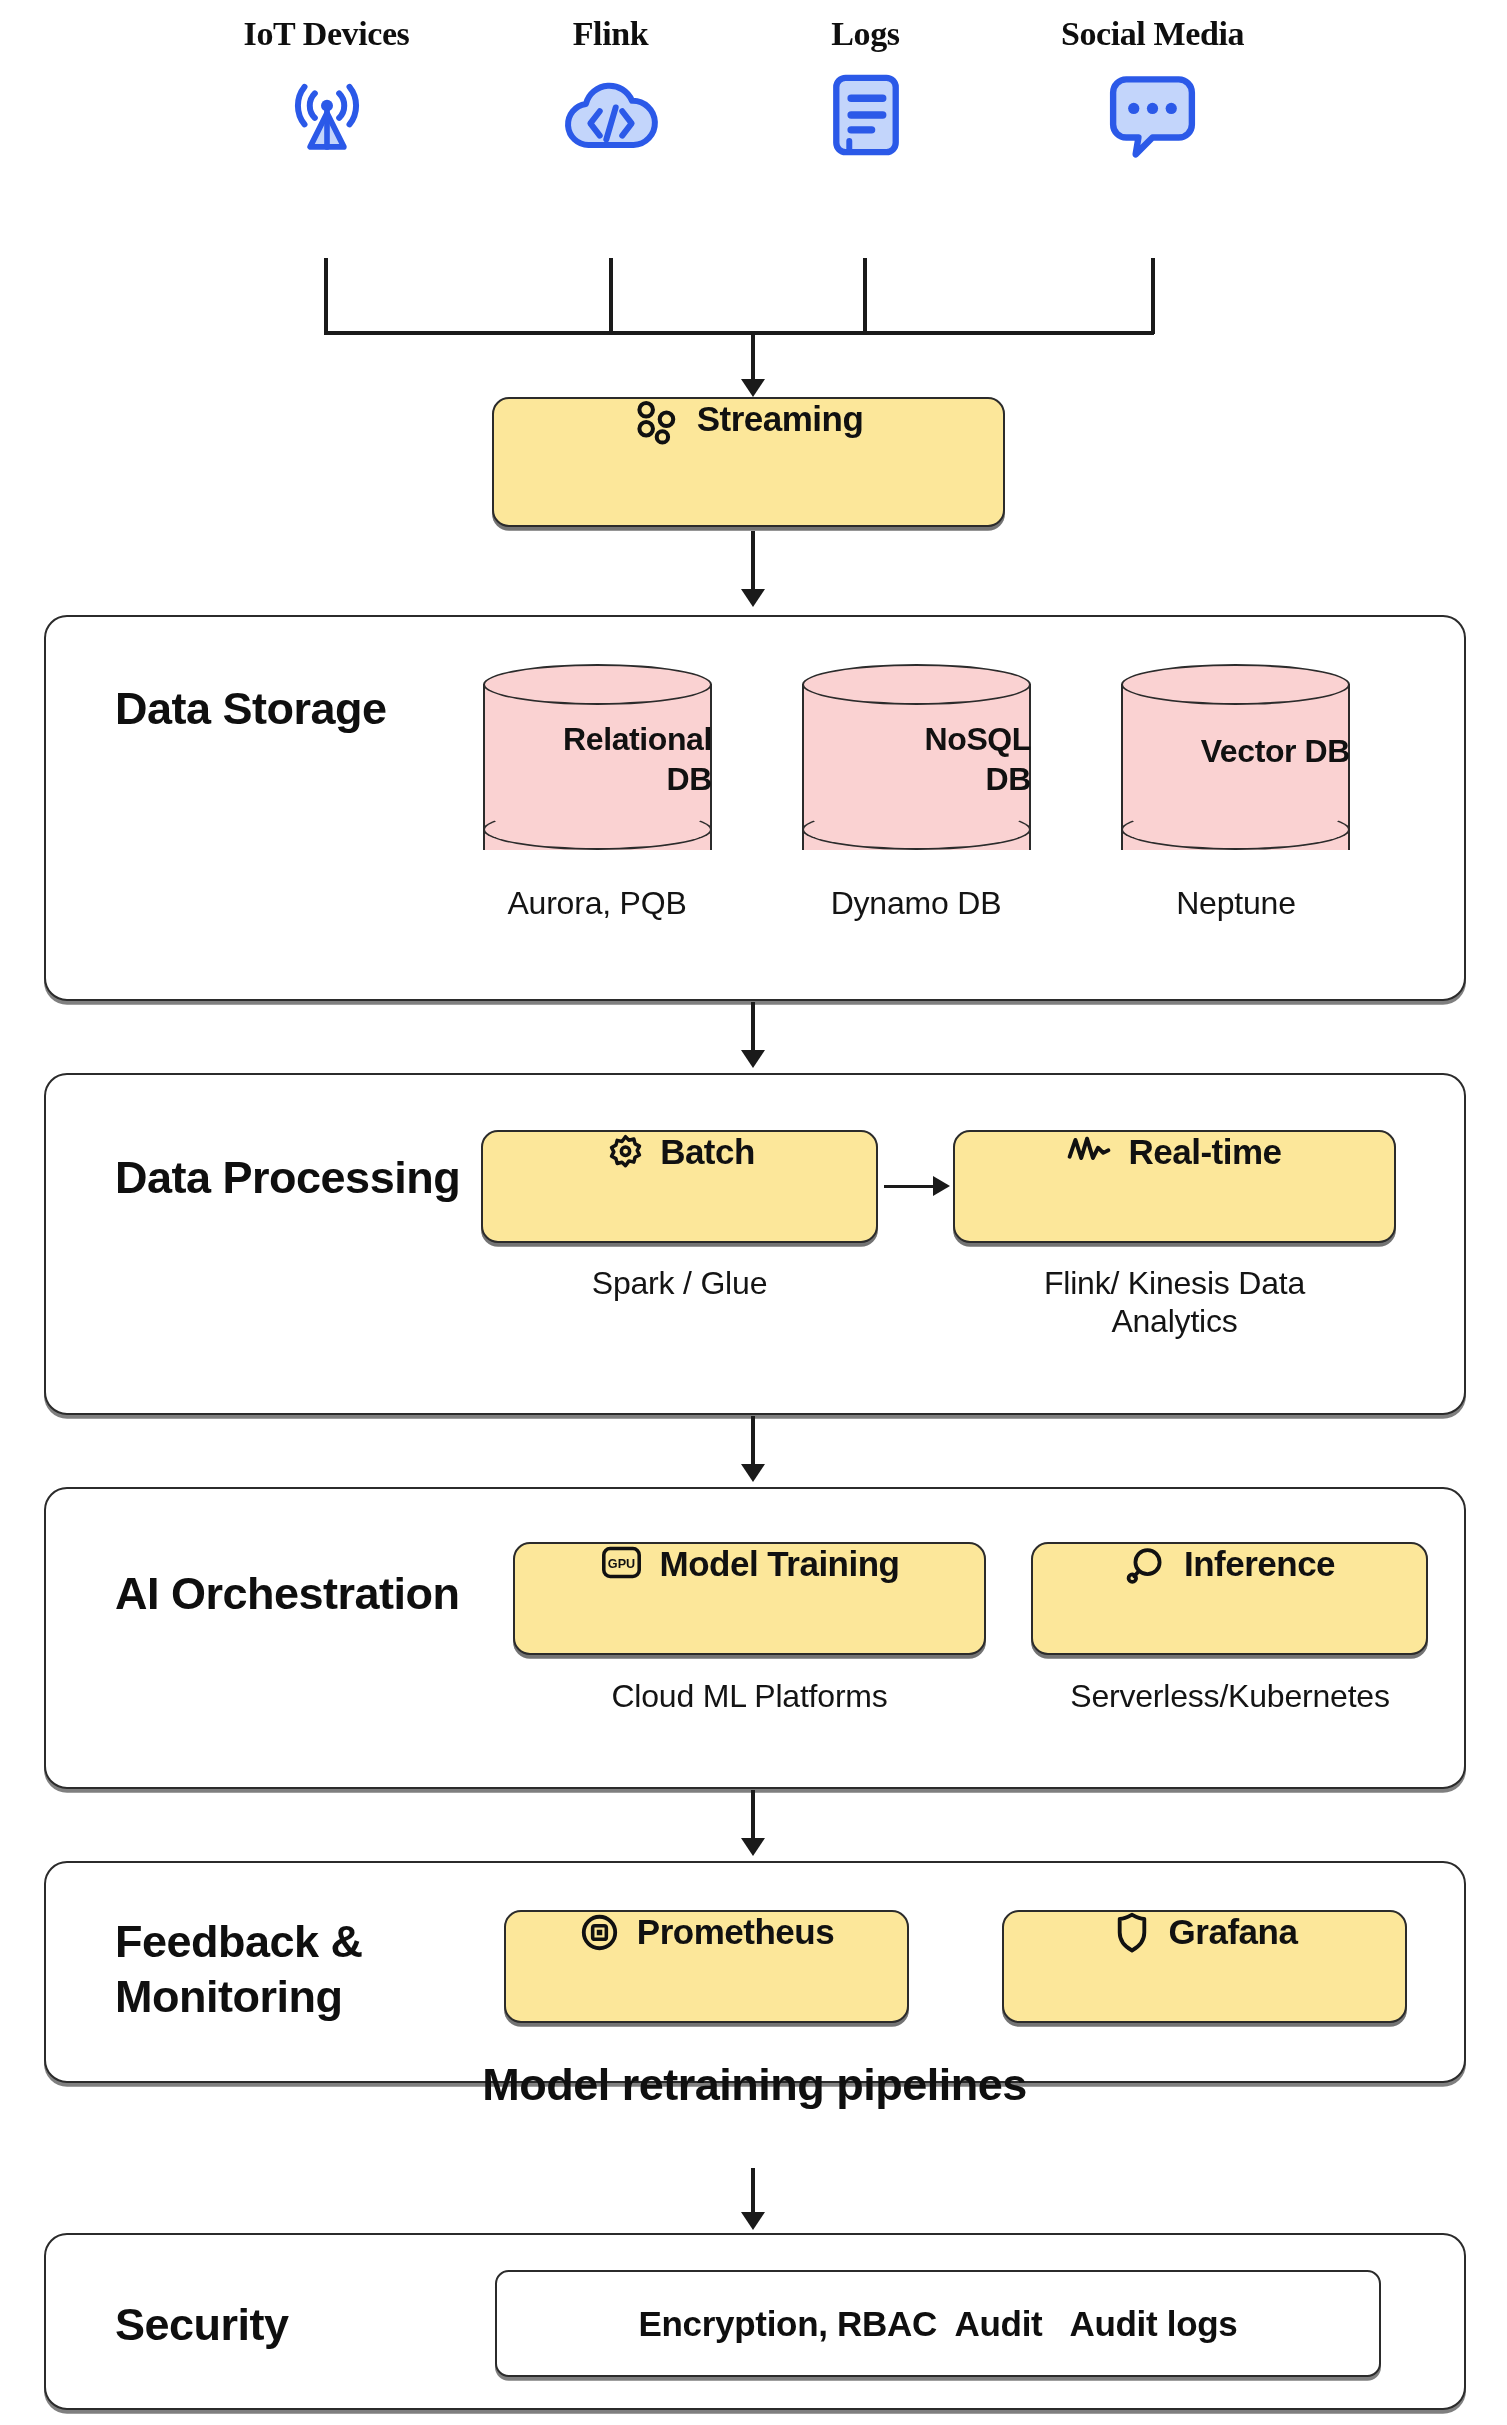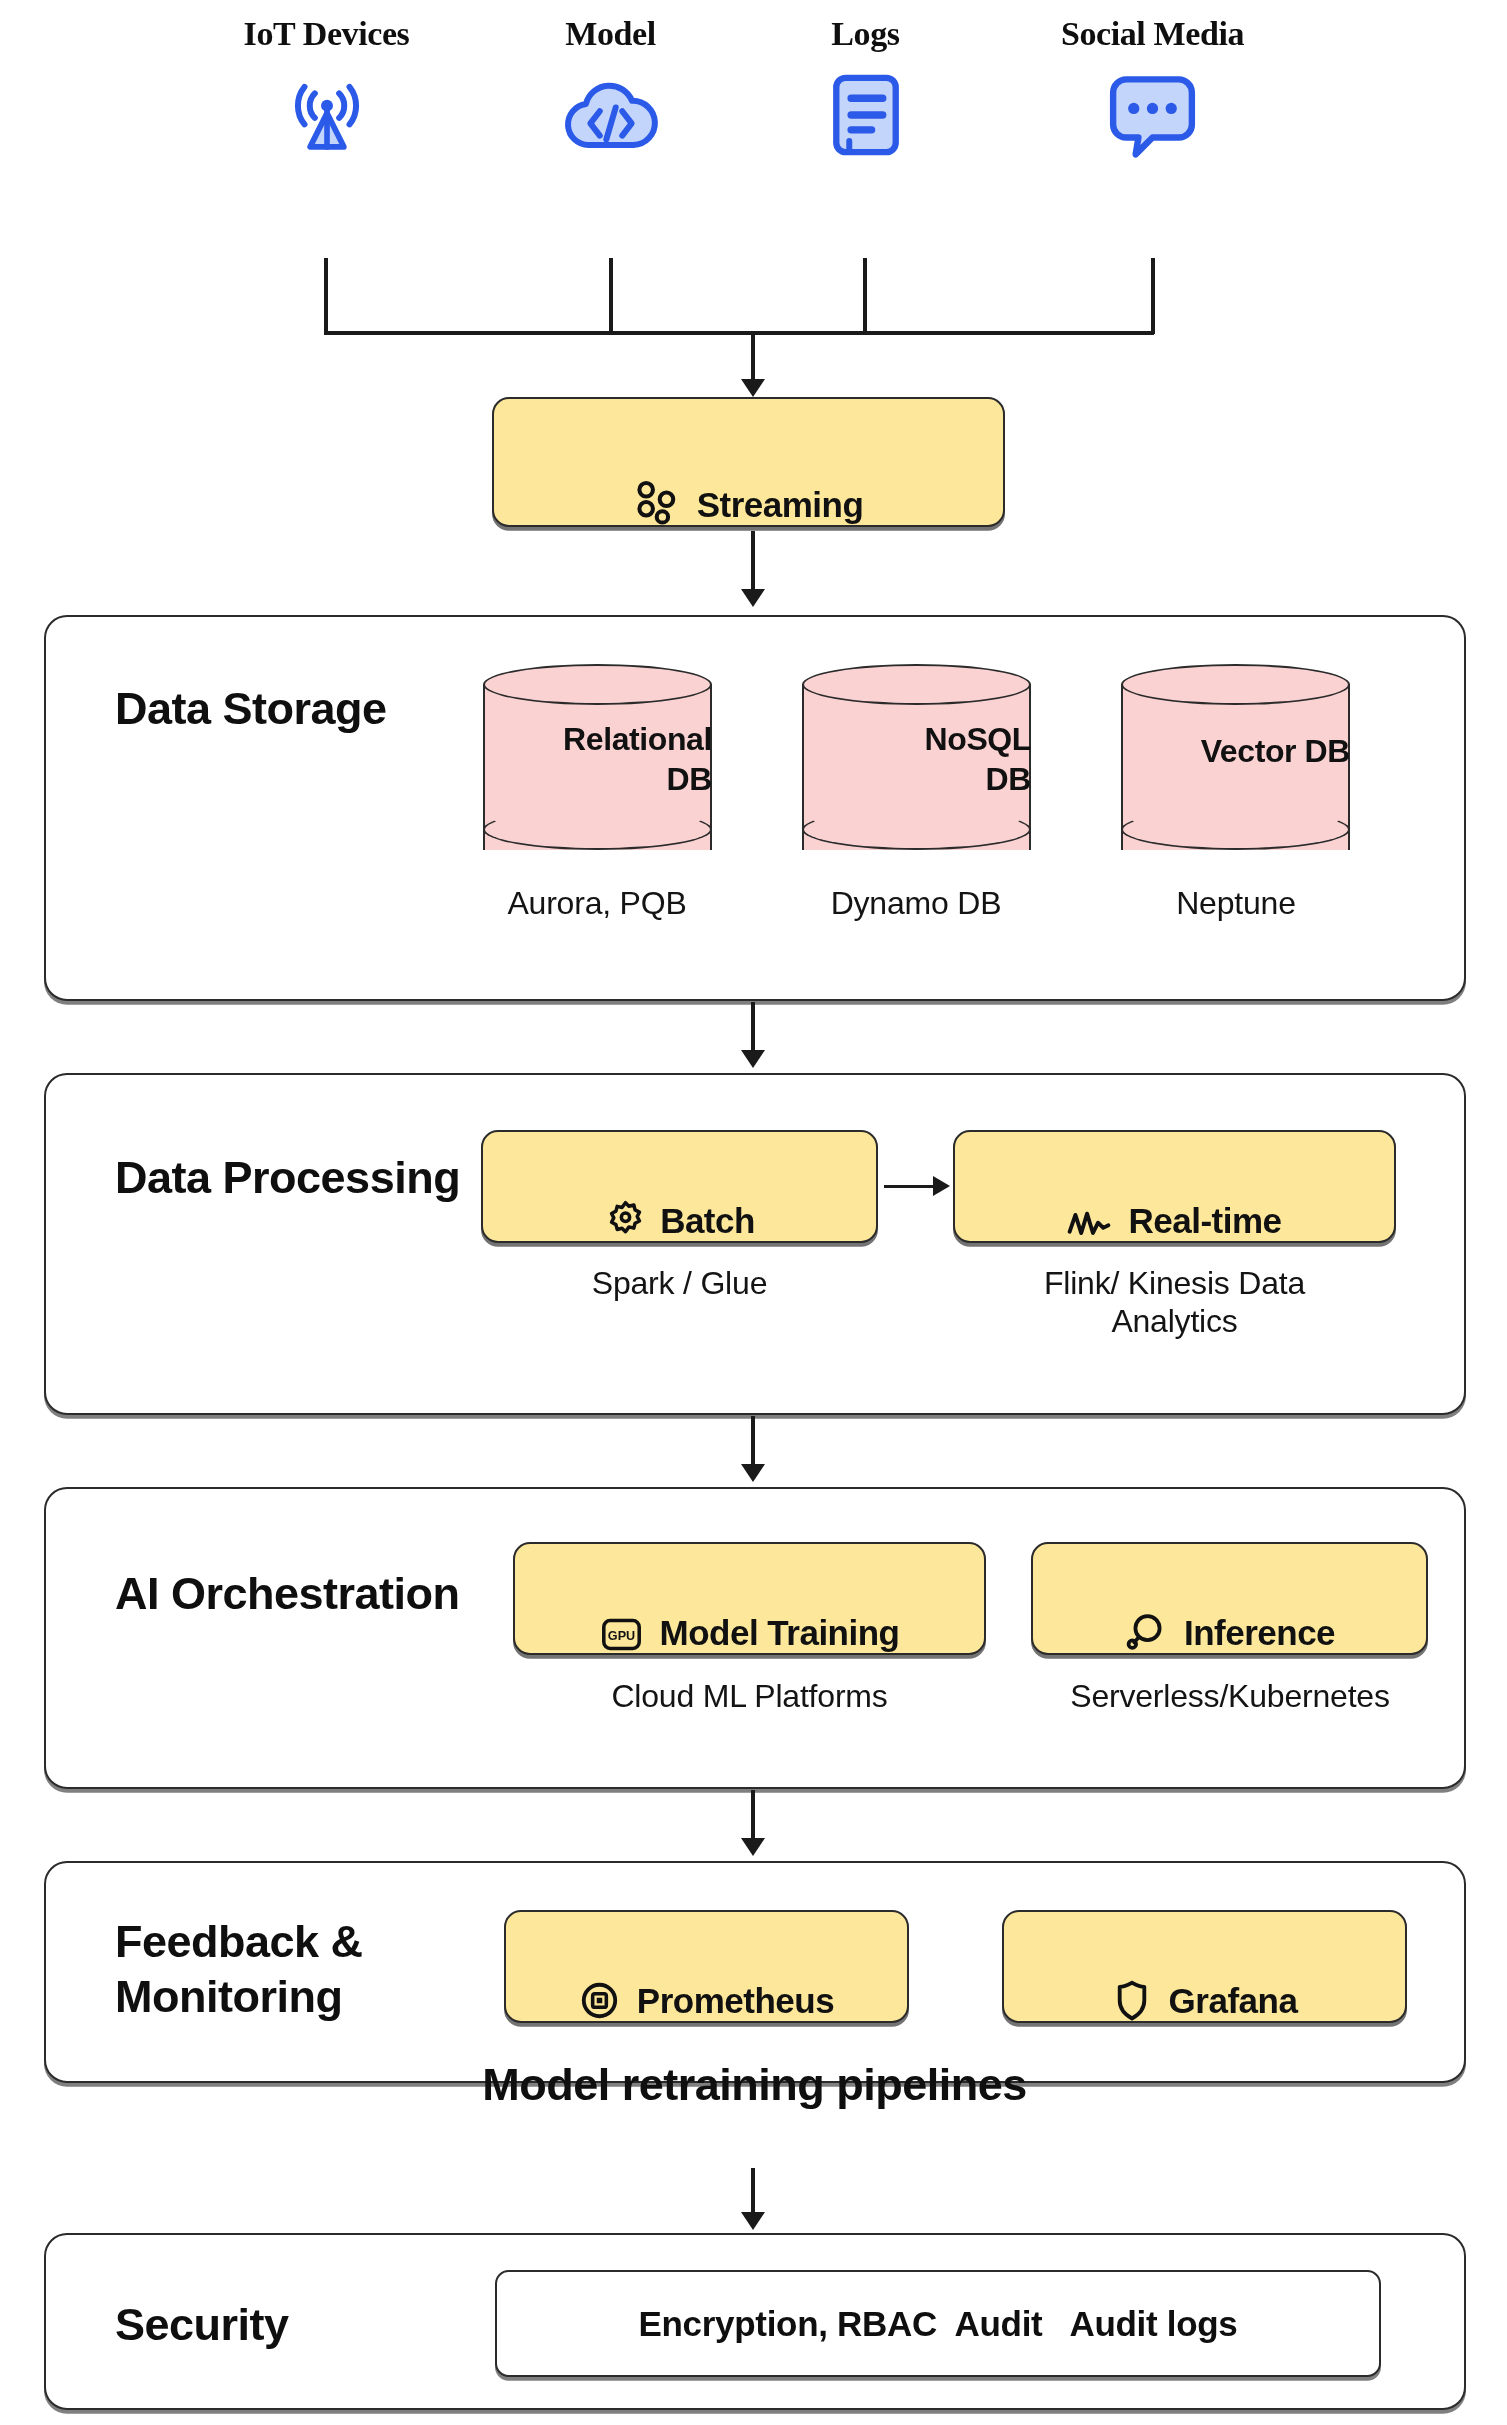--- a/index.html
+++ b/index.html
@@ -45,21 +45,21 @@
   .wire { position: absolute; background: #1a1a1a; }
 
   
   .pill {
     position: absolute;
     background: #FCE79A;
     border: 2.3px solid #2b2b2b;
     border-radius: 17px;
     box-shadow: 0 3.8px 0 rgba(0,0,0,0.55);
     display: flex;
-    align-items: flex-end;
+    align-items: flex-start;
     justify-content: center;
     gap: 17px;
     color: #111;
   }
   .pill .pill-text {
     font-size: 35px;
     font-weight: 700;
     letter-spacing: -0.5px;
     white-space: nowrap;
   }
@@ -174,21 +174,21 @@
           <path d="M24 23 L15 41 L33 41 Z" fill="#C3D5FB" stroke="#2B59E8" stroke-width="3" stroke-linejoin="round"></path>
           <circle cx="24" cy="19" r="3.2" fill="#2B59E8"></circle>
           <path d="M17.5 25.5a9.2 9.2 0 0 1 0-13 M30.5 12.5a9.2 9.2 0 0 1 0 13" fill="none" stroke="#2B59E8" stroke-width="3.2" stroke-linecap="round"></path>
           <path d="M12 29a16 16 0 0 1 0-20 M36 9a16 16 0 0 1 0 20" fill="none" stroke="#2B59E8" stroke-width="3.2" stroke-linecap="round"></path>
           <path d="M24 22 L24 41" fill="none" stroke="#2B59E8" stroke-width="3" stroke-linecap="round"></path>
         </svg>
       </div>
     </div>
 
     <div class="source" style="left:496px; top:0;">
-      <div class="src-label">Model</div>
+      <div class="src-label">Flink</div>
       <div class="src-icon">
         <svg width="98" height="90" viewBox="0 0 52 48">
           <path d="M14 40a11 11 0 0 1-1.4-21.9A13 13 0 0 1 37.2 16.4 10 10 0 0 1 38 40Z" fill="#C3D5FB" stroke="#2B59E8" stroke-width="3.2" stroke-linejoin="round"></path>
           <path d="M20 22 L15 28.5 L20 35" fill="none" stroke="#2B59E8" stroke-width="3.2" stroke-linecap="round" stroke-linejoin="round"></path>
           <path d="M32 22 L37 28.5 L32 35" fill="none" stroke="#2B59E8" stroke-width="3.2" stroke-linecap="round" stroke-linejoin="round"></path>
           <path d="M28.5 20 L23.5 37" fill="none" stroke="#2B59E8" stroke-width="3.2" stroke-linecap="round"></path>
         </svg>
       </div>
     </div>
 

